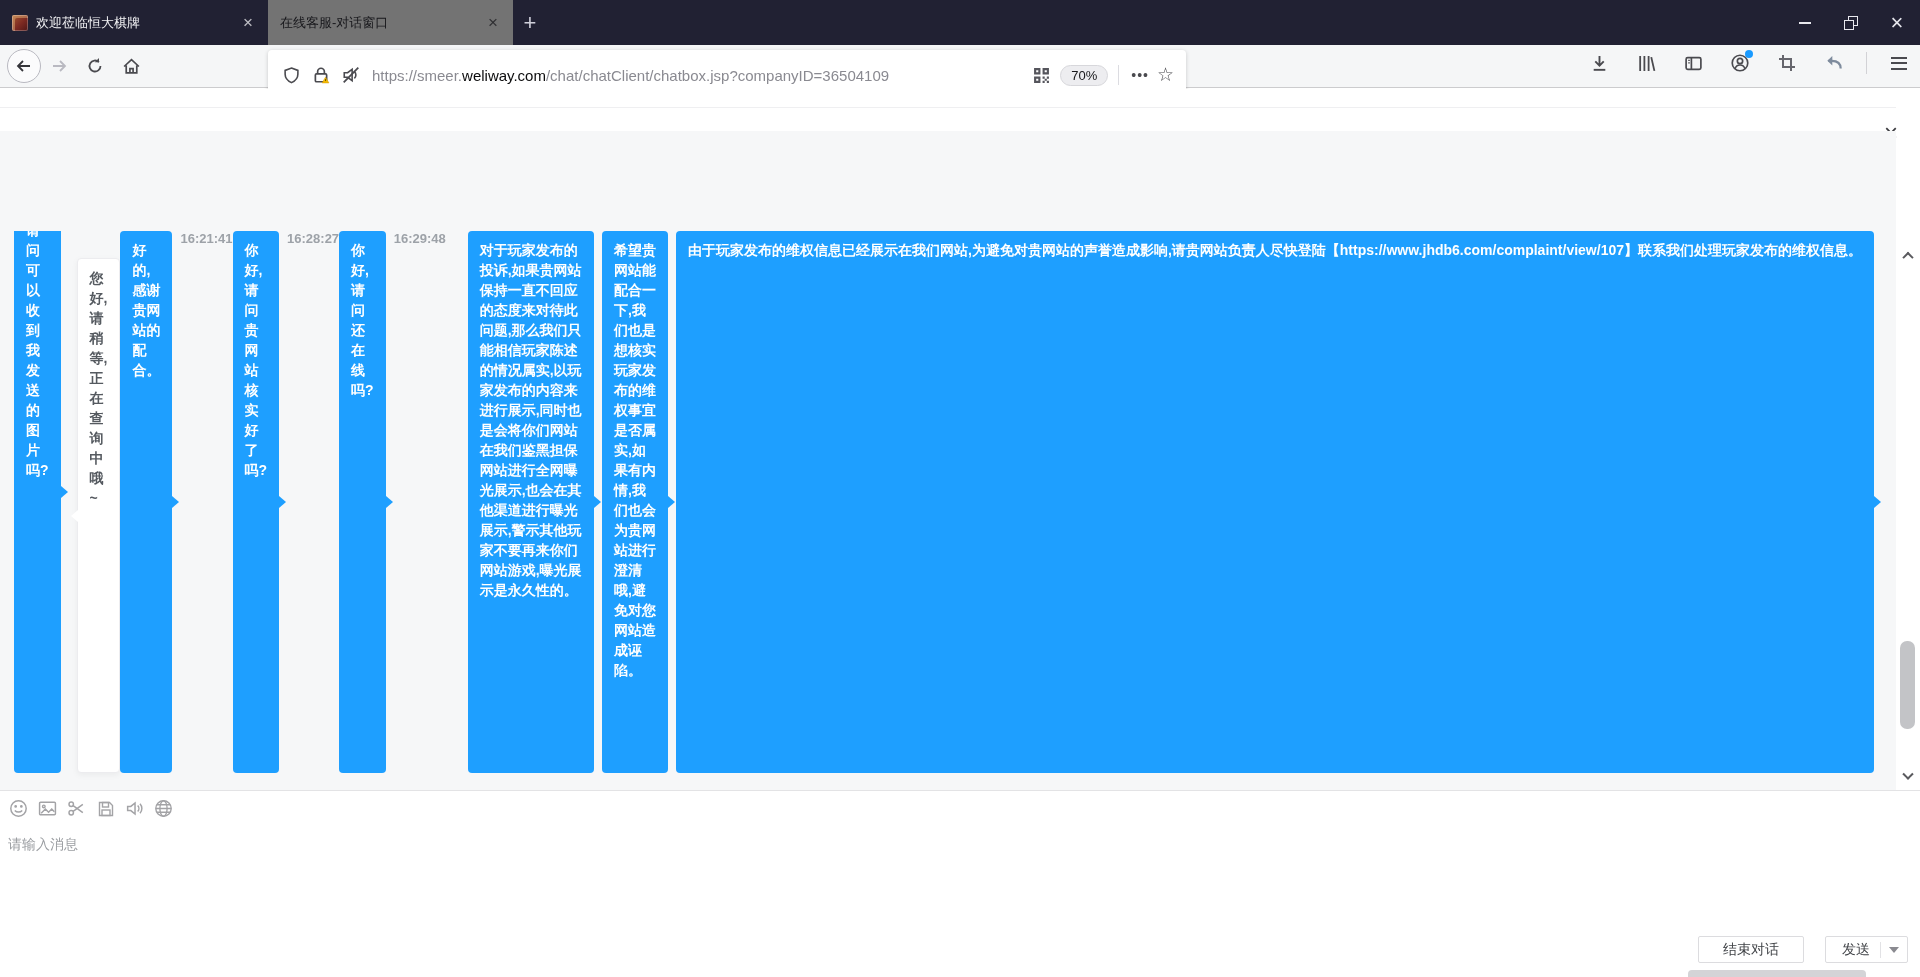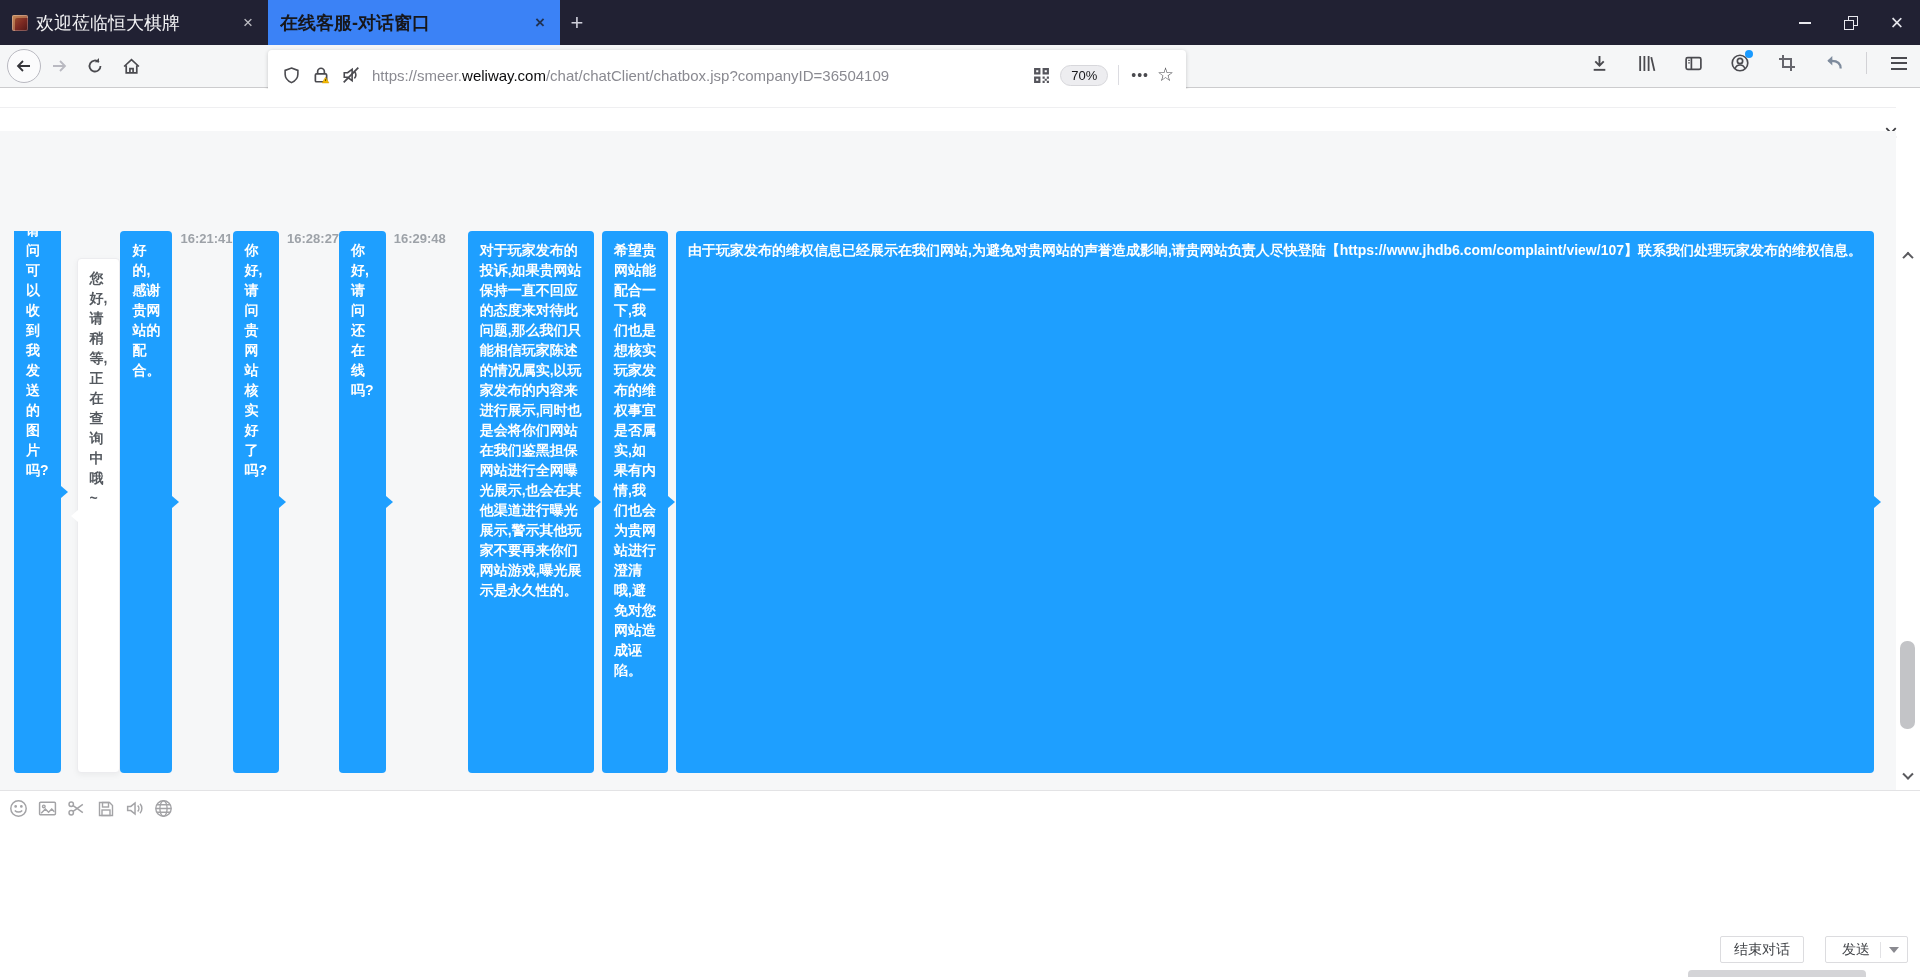--- a/index.html
+++ b/index.html
@@ -3,22 +3,22 @@
 <meta charset="utf-8">
 <style>
   * { margin:0; padding:0; box-sizing:border-box; }
   html,body { width:1920px; height:977px; overflow:hidden; background:#fff;
               font-family:"Liberation Sans","DejaVu Sans",sans-serif; }
 
   
   .titlebar { position:relative; height:45px; background:#212133; display:flex; align-items:stretch; }
   .tab { display:flex; align-items:center; gap:8px; padding:0 10px 0 12px; cursor:default; }
   .tab.inactive { width:268px; color:#f3f3f5; }
-  .tab.active { width:292px; background:#3b82f6; color:#17171b;font-weight:bold; }
-  .tab-title { flex:1; font-size:18px; white-space:nowrap; overflow:hidden; }
+  .tab.active { width:245px; background:#737373; color:#17171b; }
+  .tab-title { flex:1; font-size:13px; white-space:nowrap; overflow:hidden; }
   .tab-close { font-size:17px; line-height:17px; width:20px; text-align:center; color:inherit; opacity:.75; }
   .favicon { width:16px; height:16px; border-radius:2px; flex:0 0 16px;
              background:linear-gradient(135deg,#a85a32 0%,#7d2a22 55%,#4f1717 100%);
              box-shadow:inset 0 0 0 1px rgba(255,255,255,.25), inset 3px 3px 0 rgba(255,220,150,.35); }
   .newtab { width:34px; display:flex; align-items:center; justify-content:center;
             color:#cfcfda; font-size:22px; font-weight:300; }
   .win-controls { position:absolute; right:0; top:0; height:45px; display:flex; }
   .win-btn { width:46px; height:45px; display:flex; align-items:center; justify-content:center; }
   .glyph-min { width:12px; height:2px; background:#e8e8ee; display:block; }
   .glyph-restore { position:relative; width:14px; height:14px; display:block; }
@@ -95,21 +95,21 @@
   .v-thumb { position:absolute; left:4px; top:410px; width:15px; height:88px; background:#c3c4c7; border-radius:7px; }
 
   
   .composer { position:absolute; left:0; right:0; bottom:0; height:187px; background:#fff; border-top:1px solid #e3e3e5; }
   .composer-icons { position:absolute; top:8px; left:9px; display:flex; gap:10px; }
   .c-icon { width:19px; height:19px; display:flex; align-items:center; justify-content:center; }
   .composer-input { position:absolute; top:38px; left:0; right:0; height:100px; padding:6px 8px; }
   .placeholder { font-size:14px; color:#9a9da1; }
   .composer-buttons { position:absolute; right:12px; bottom:14px; display:flex; gap:21px; }
   .btn { height:27px; background:#fff; border:1px solid #dcdcdf; border-radius:2px; color:#404347;
-         font-size:14px; display:flex; align-items:center; justify-content:center; padding:0 13px; }
+         font-size:14px; display:flex; align-items:center; justify-content:center; padding:0 24px; }
   .btn.send { padding:0 8px 0 16px; }
   .send-divider { width:1px; height:16px; background:#e2e2e5; margin:0 8px 0 10px; }
   .send-caret { width:0; height:0; border-left:5px solid transparent; border-right:5px solid transparent;
                 border-top:6px solid #8a8a90; display:block; }
   .h-thumb { position:absolute; bottom:0; left:1688px; width:178px; height:7px; background:#d4d4d7;
              border-radius:4px 4px 0 0; }
 
   svg { display:block; }
 </style>
 </head>
@@ -348,20 +348,23 @@
           </svg>
       </span>
       <span class="c-icon">
         <svg width="19" height="19" viewBox="0 0 18 18" fill="none" stroke="#a3a3a6" stroke-width="1.3">
             <circle cx="9" cy="9" r="7.3"></circle>
             <ellipse cx="9" cy="9" rx="3.4" ry="7.3"></ellipse>
             <path d="M1.7 9h14.6M2.7 5.5h12.6M2.7 12.5h12.6"></path>
           </svg>
       </span>
     </div>
+    <div class="composer-input">
+      <span class="placeholder">请输入消息</span>
+    </div>
     <div class="composer-buttons">
       <button class="btn">结束对话</button>
       <button class="btn send">
         <span>发送</span>
         <span class="send-divider"></span>
         <span class="send-caret"></span>
       </button>
     </div>
     <span class="h-thumb"></span>
   </div>

